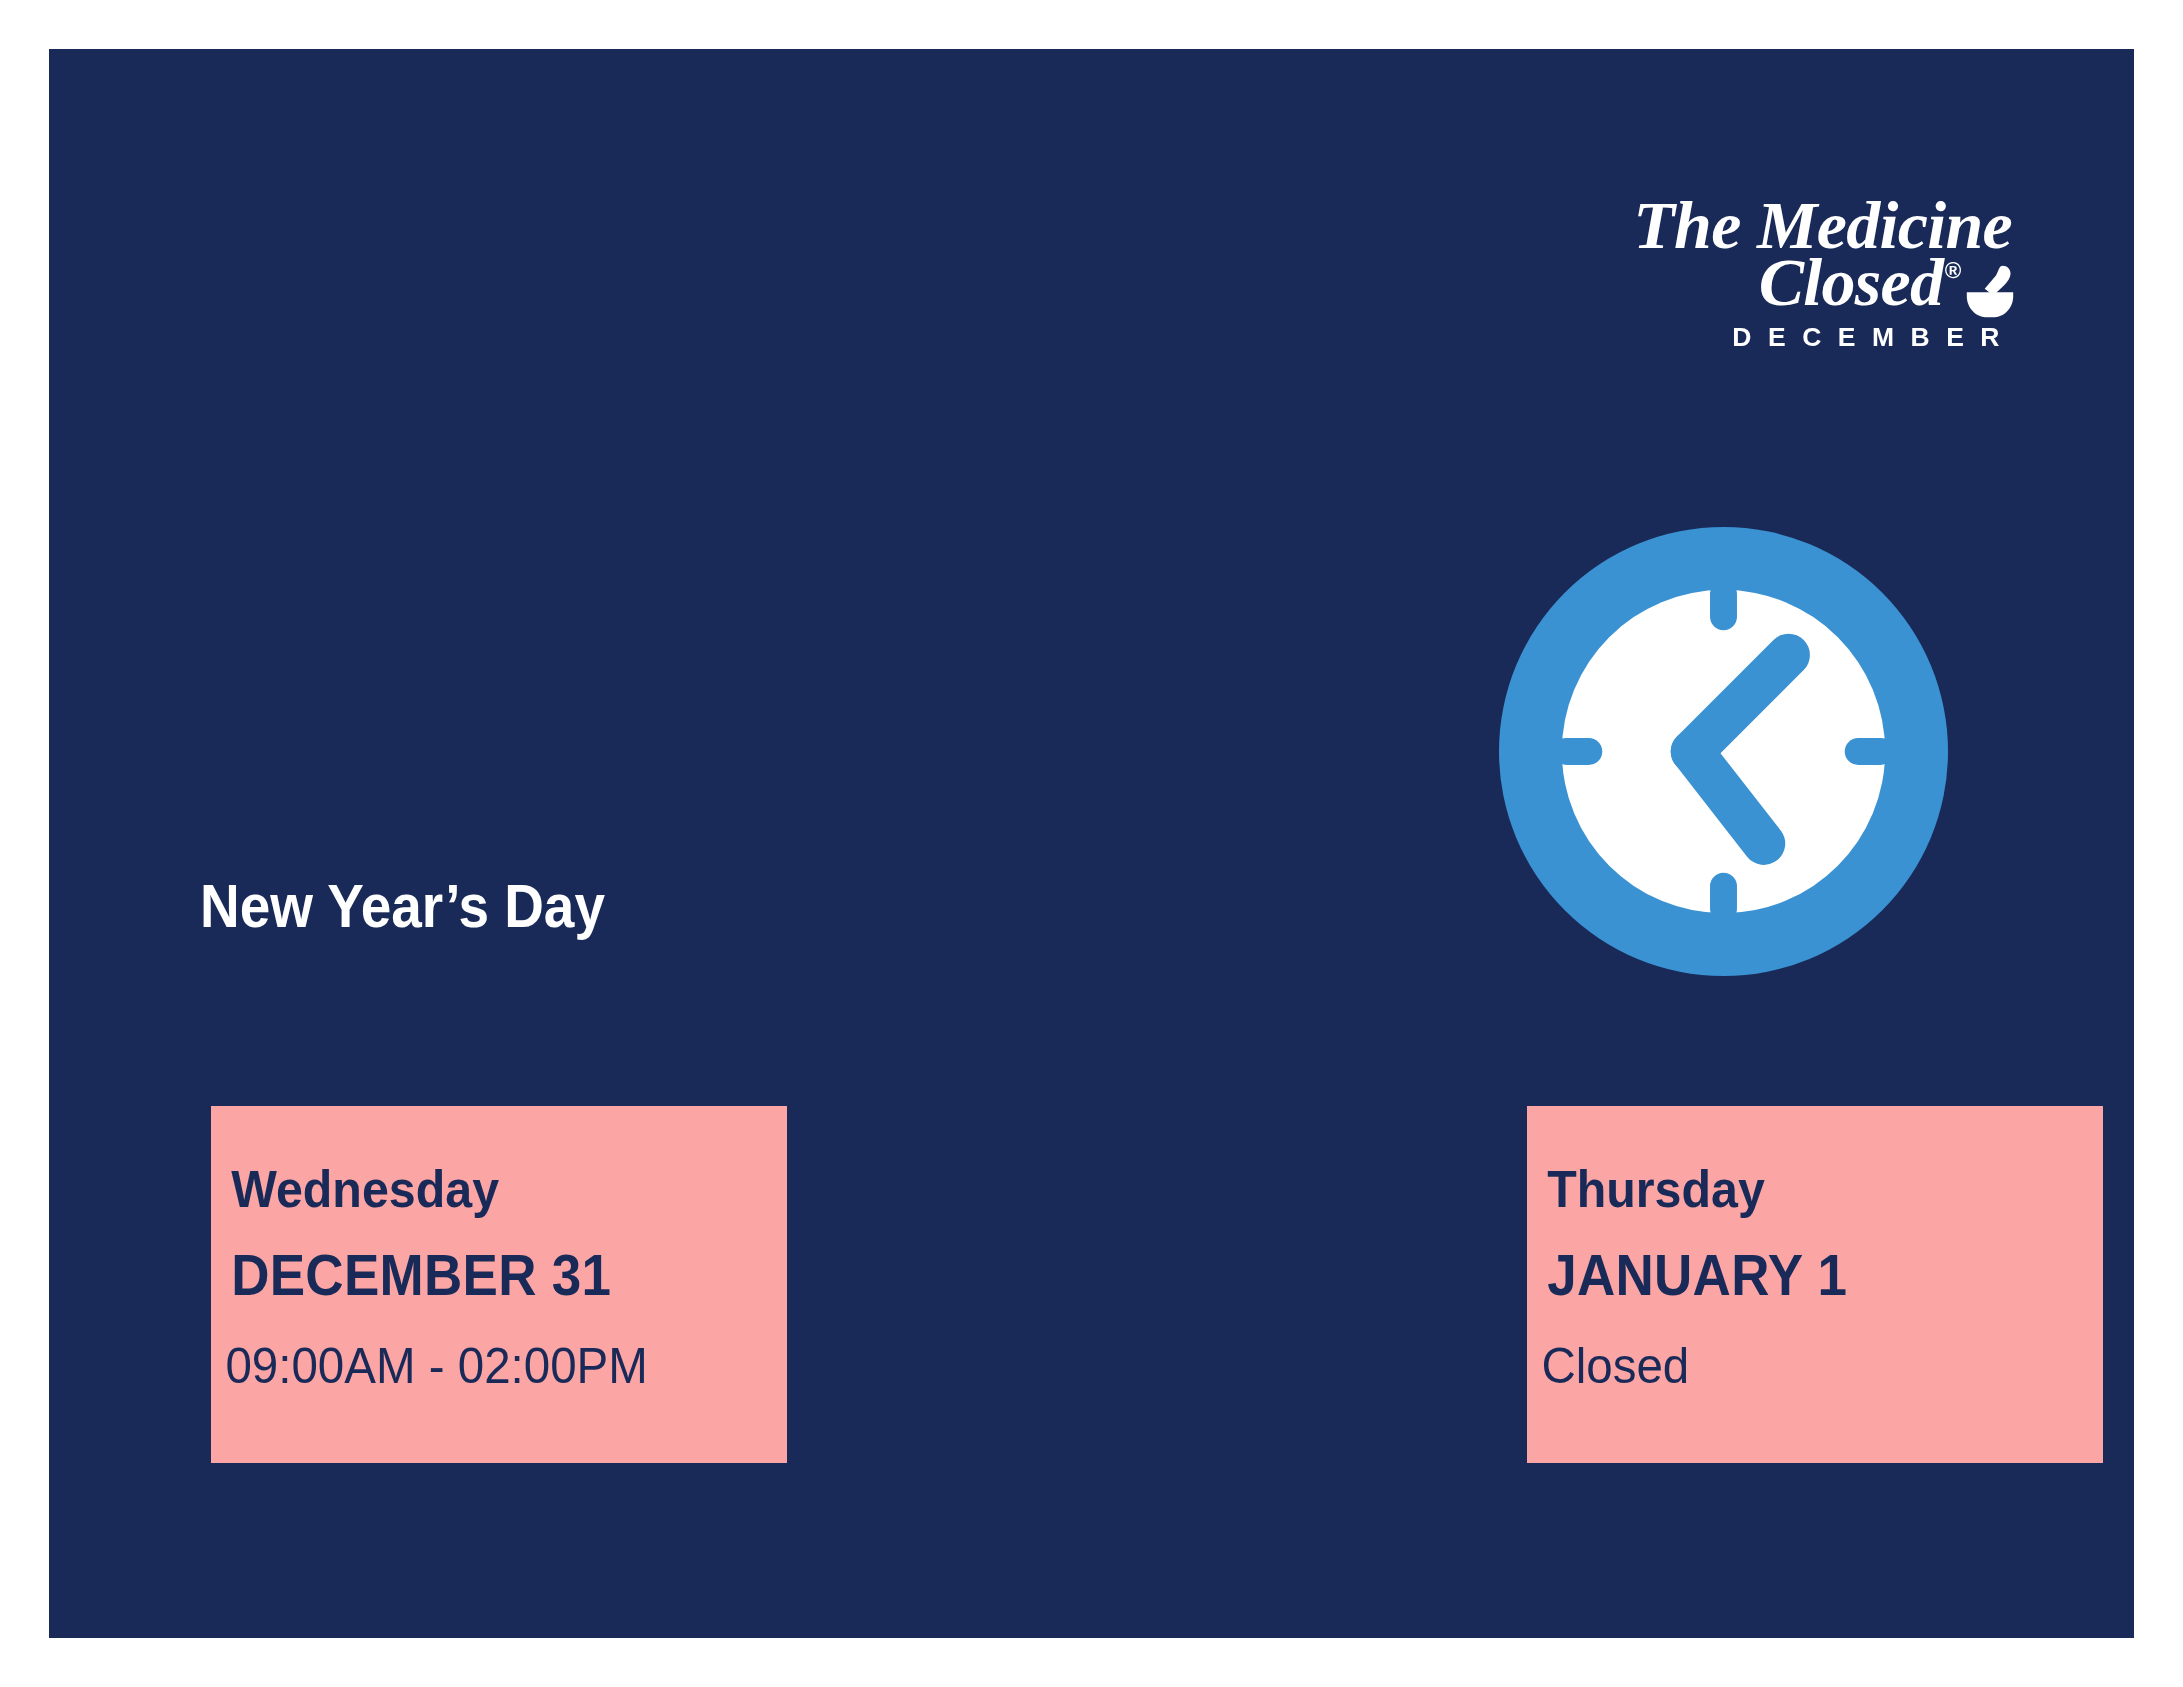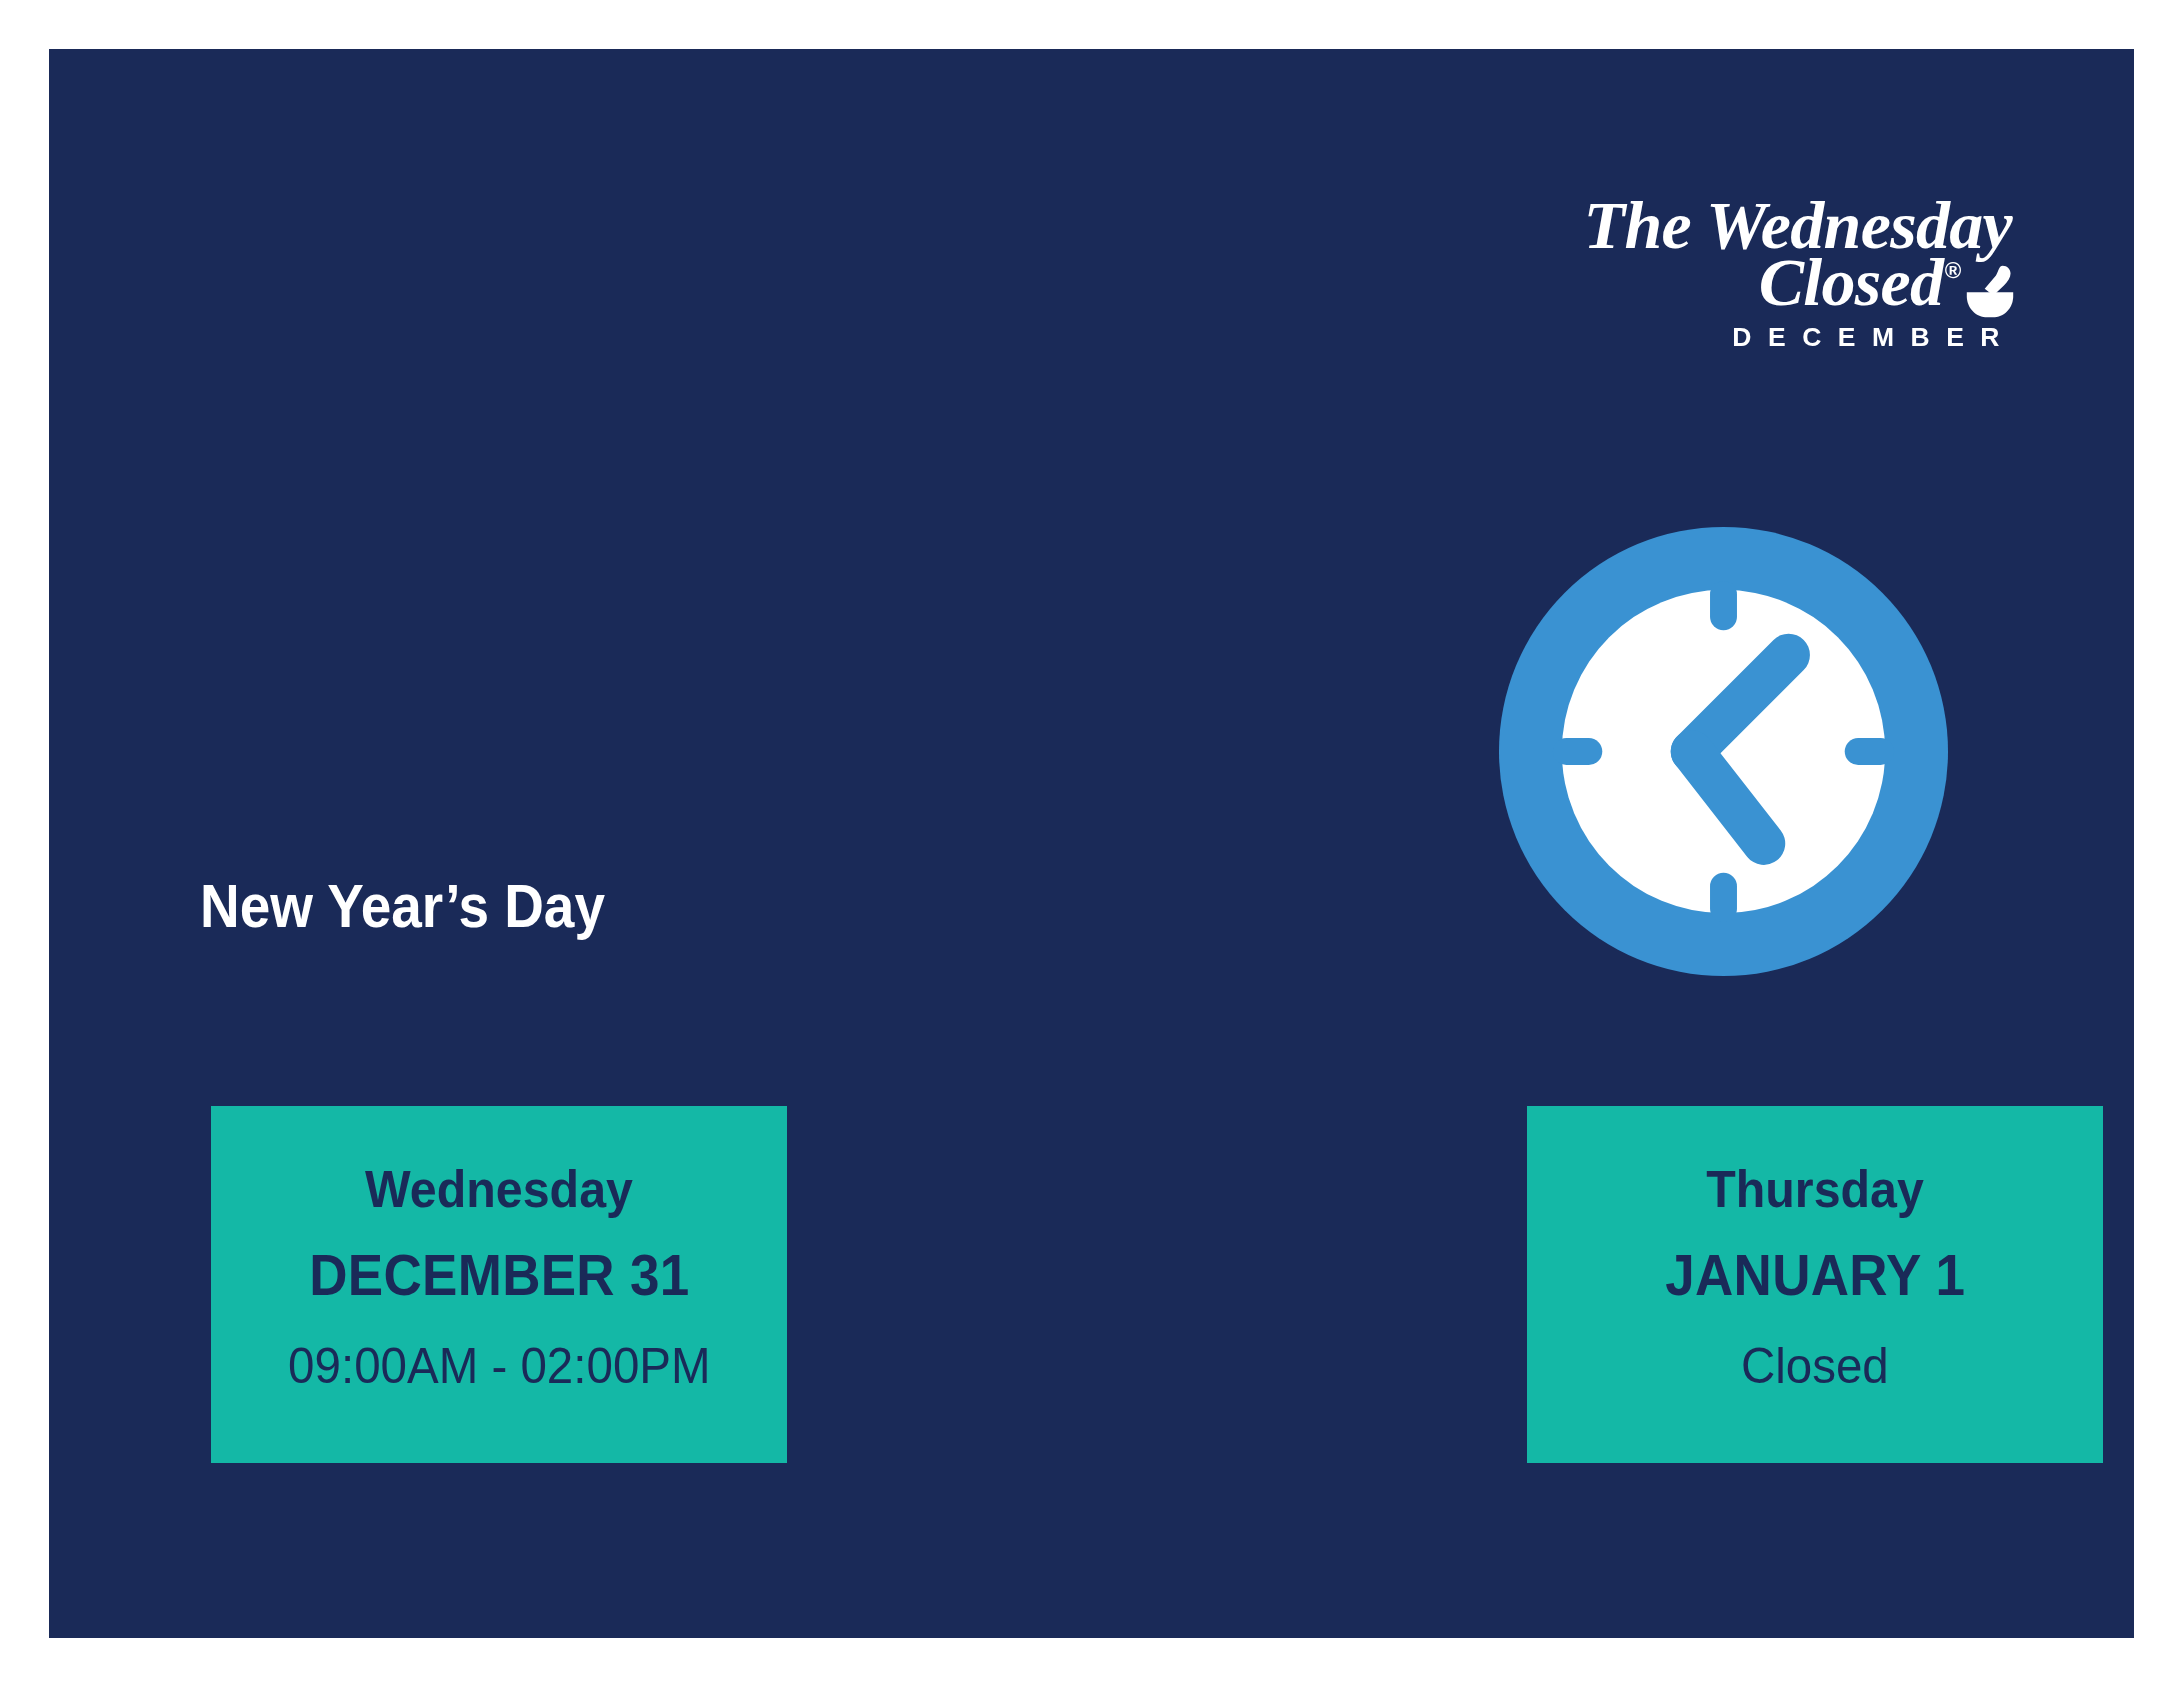--- a/index.html
+++ b/index.html
@@ -141,25 +141,24 @@
     left: 162px;
     top: 1057px;
     width: 1892px;
     height: 357px;
     display: flex;
     justify-content: space-between;
   }
   .hours-card {
     width: 576px;
     height: 357px;
-    background: #14b8a6;
+    background: #fca5a5;
     box-sizing: border-box;
     display: flex;
     flex-direction: column;
-    align-items: center;
     justify-content: flex-start;
     padding-top: 57px;
   }
   .card-day {
     color: #1a2a58;
     font-family: "Liberation Sans Narrow", "Liberation Sans", sans-serif;
     font-weight: bold;
     font-size: 52px;
     line-height: 1;
     letter-spacing: 0px;
@@ -188,21 +187,21 @@
     transform: scaleX(0.95);
     white-space: nowrap;
   }
 </style>
 </head>
 <body>
 
 <div id="poster">
 
   <div id="brand-logo">
-    <span id="logo-line-1" class="logo-script">The Wednesday</span>
+    <span id="logo-line-1" class="logo-script">The Medicine</span>
 
     <div id="logo-line-2-wrap">
       <span id="logo-line-2" class="logo-script">Closed</span>
       <span id="logo-reg">®</span>
       <svg id="logo-mark" viewBox="0 0 78 86">
 
         <path d="M58 4 C65 4 70 9 70 16 C70 22 66 28 60 34 L44 49 L31 39 L48 19 C52 11 53 4 58 4 Z" fill="#ffffff"></path>
 
         <path d="M4 44 L74 44 L74 50 C74 68 60 82 43 82 L35 82 C18 82 4 68 4 50 Z" fill="#ffffff"></path>
       </svg>

